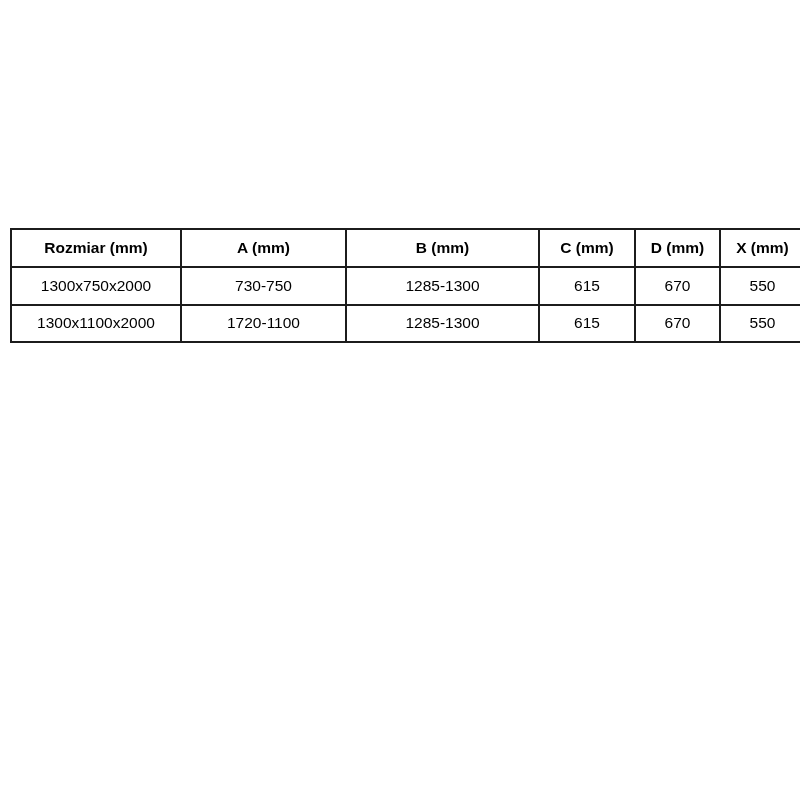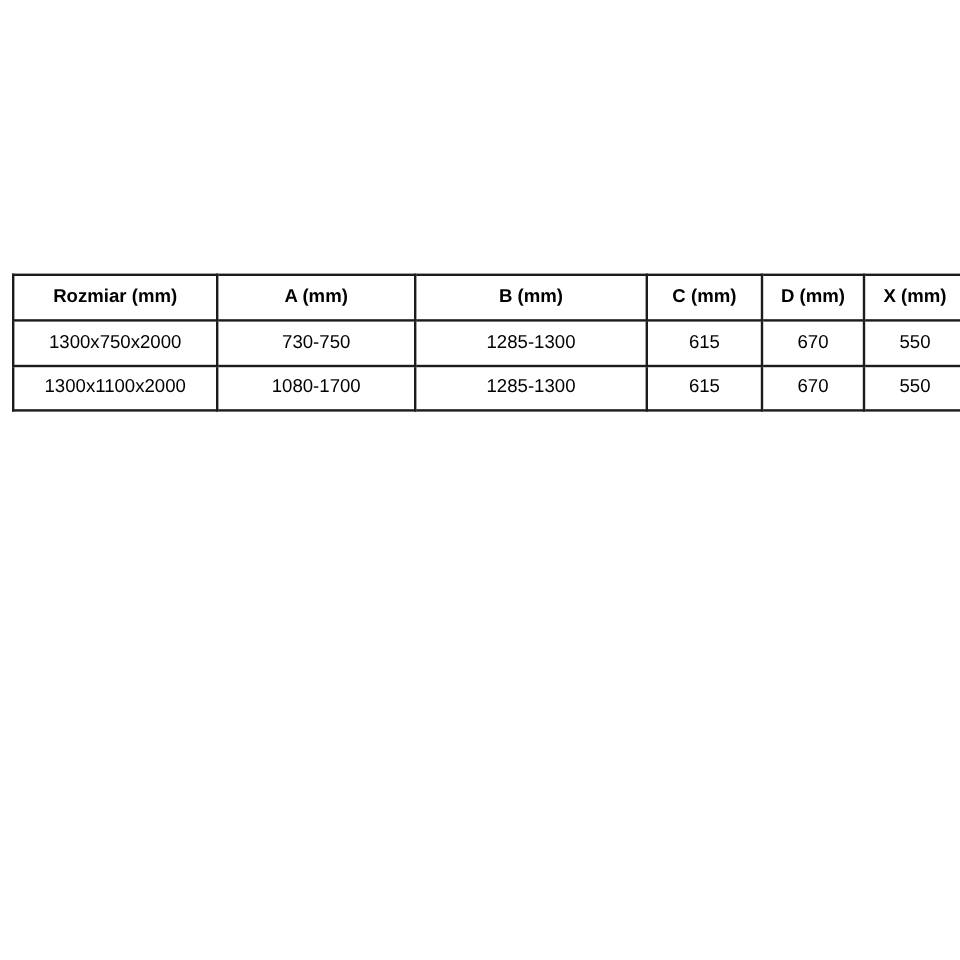--- a/index.html
+++ b/index.html
@@ -72,21 +72,21 @@
       <tr>
         <td>1300x750x2000</td>
         <td>730-750</td>
         <td>1285-1300</td>
         <td>615</td>
         <td>670</td>
         <td>550</td>
       </tr>
       <tr>
         <td>1300x1100x2000</td>
-        <td>1080-1700</td>
+        <td>1720-1100</td>
         <td>1285-1300</td>
         <td>615</td>
         <td>670</td>
         <td>550</td>
       </tr>
     </tbody>
   </table>
 </div>
 
 </body></html>

